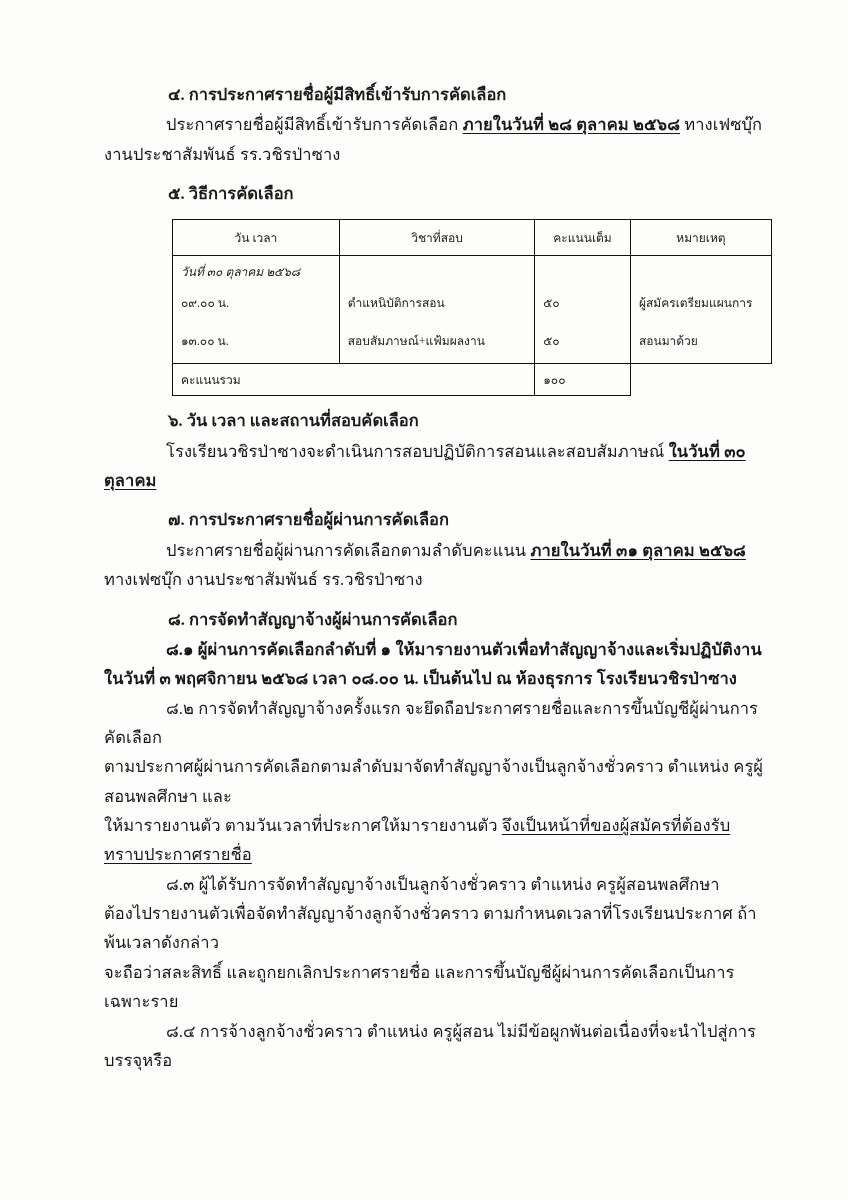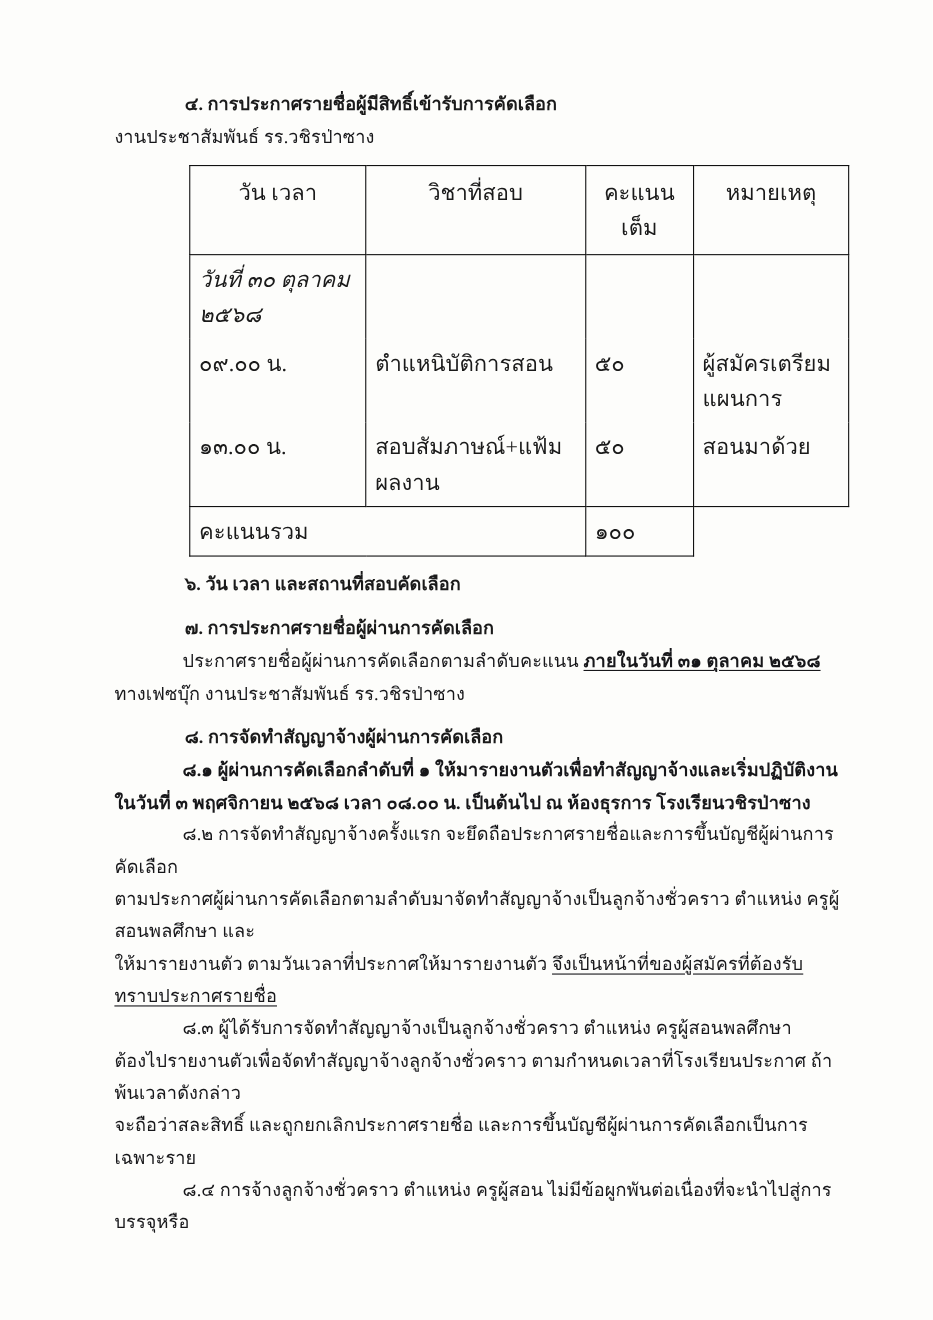--- a/index.html
+++ b/index.html
@@ -39,21 +39,21 @@
   }
   .indent-1 { text-indent: 62px; }
   .indent-heading { padding-left: 64px; }
   .underline { text-decoration: underline; text-underline-offset: 3px; }
   .bold { font-weight: 700; }
 
   table.exam {
     border-collapse: collapse;
     margin: 10px 0 6px 68px;
     width: 600px;
-    font-size: 20px;
+    font-size: 12px;
   }
   table.exam td, table.exam th {
     border: 1px solid #111;
     padding: 6px 8px;
     vertical-align: top;
     font-weight: 400;
   }
   table.exam th {
     text-align: center;
     font-weight: 400;
@@ -67,23 +67,27 @@
   .no-border-bottom { border-bottom: none !important; }
 </style>
 </head>
 <body>
 
 <div class="page">
   <div class="content">
 
     
     <div class="heading indent-heading">๔. การประกาศรายชื่อผู้มีสิทธิ์เข้ารับการคัดเลือก</div>
+    <div class="line indent-1">
+      <span>ประกาศรายชื่อผู้มีสิทธิ์เข้ารับการคัดเลือก </span><span class="underline bold">ภายในวันที่ ๒๘ ตุลาคม ๒๕๖๘</span><span> ทางเฟซบุ๊ก</span>
+    </div>
     <div class="line">งานประชาสัมพันธ์ รร.วชิรป่าซาง</div>
 
     
+    <div class="heading indent-heading">๕. วิธีการคัดเลือก</div>
 
     <table class="exam">
       <thead>
         <tr>
           <th class="c-center" style="width:185px">วัน เวลา</th>
           <th class="c-center" style="width:210px">วิชาที่สอบ</th>
           <th class="c-center" style="width:95px">คะแนนเต็ม</th>
           <th class="c-center" style="width:150px">หมายเหตุ</th>
         </tr>
       </thead>
@@ -109,20 +113,23 @@
         <tr>
           <td class="c-center" colspan="2">คะแนนรวม</td>
           <td class="c-center">๑๐๐</td>
           <td style="border:none"></td>
         </tr>
       </tbody>
     </table>
 
     
     <div class="heading indent-heading">๖. วัน เวลา และสถานที่สอบคัดเลือก</div>
+    <div class="line indent-1">
+      <span>โรงเรียนวชิรป่าซางจะดำเนินการสอบปฏิบัติการสอนและสอบสัมภาษณ์ </span><span class="underline bold">ในวันที่ ๓๐ ตุลาคม</span>
+    </div>
 
     
     <div class="heading indent-heading">๗. การประกาศรายชื่อผู้ผ่านการคัดเลือก</div>
     <div class="line indent-1">
       <span>ประกาศรายชื่อผู้ผ่านการคัดเลือกตามลำดับคะแนน </span><span class="underline bold">ภายในวันที่ ๓๑ ตุลาคม ๒๕๖๘</span>
     </div>
     <div class="line">ทางเฟซบุ๊ก งานประชาสัมพันธ์ รร.วชิรป่าซาง</div>
 
     
     <div class="heading indent-heading">๘. การจัดทำสัญญาจ้างผู้ผ่านการคัดเลือก</div>

